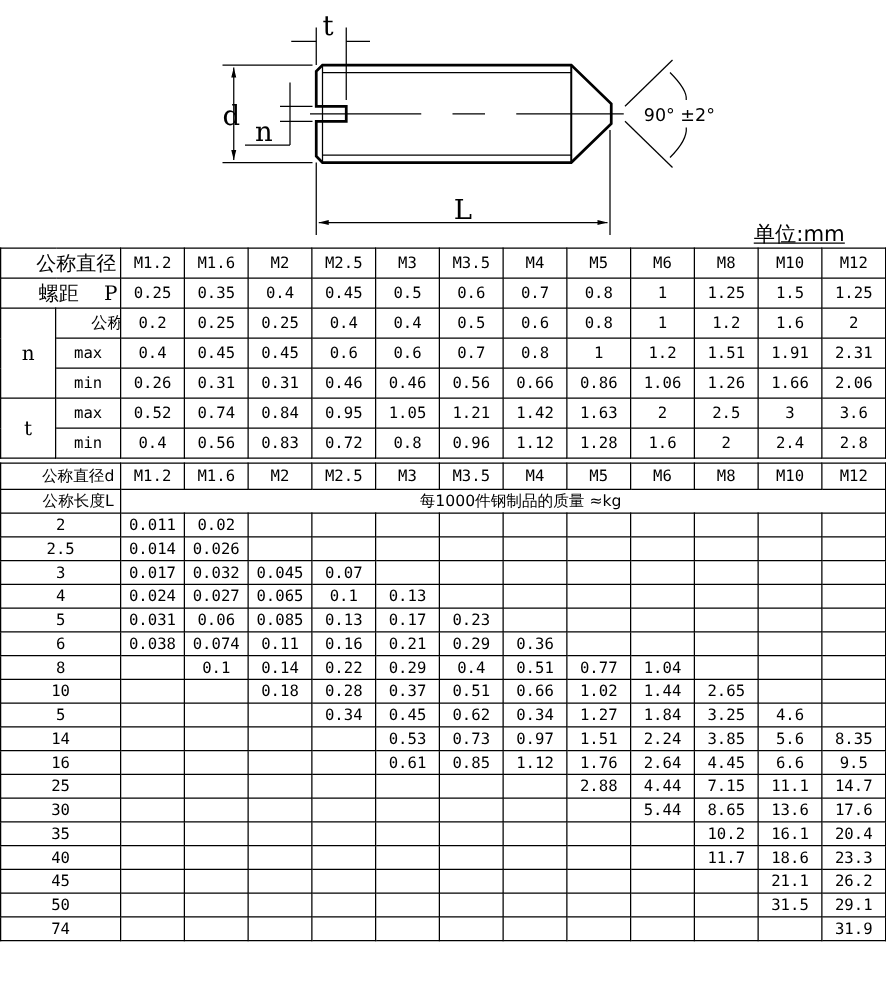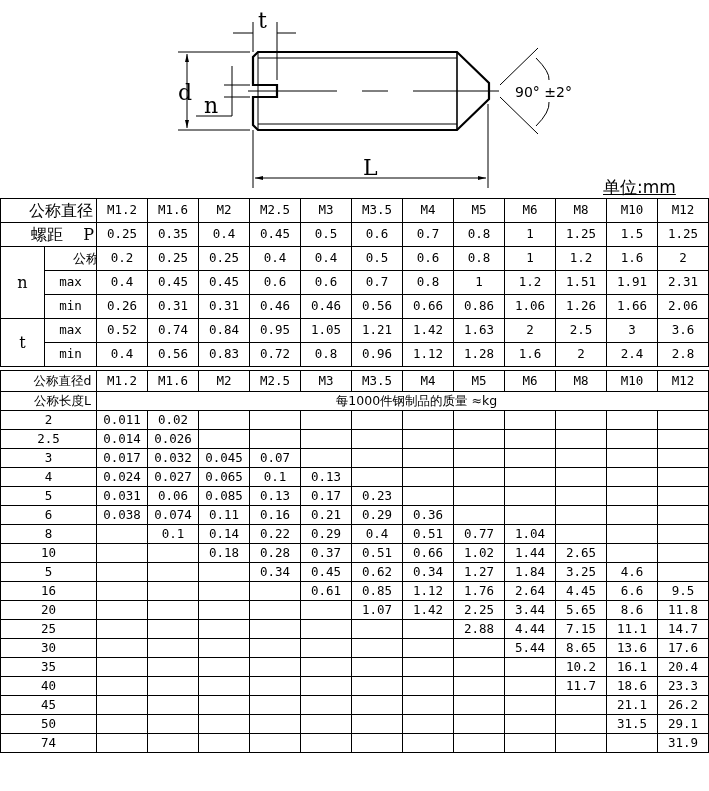--- a/index.html
+++ b/index.html
@@ -345,50 +345,50 @@
         <td>0.45</td>
         <td>0.62</td>
         <td>0.34</td>
         <td>1.27</td>
         <td>1.84</td>
         <td>3.25</td>
         <td>4.6</td>
         <td></td>
       </tr>
       <tr>
+        <td>14</td>
+        <td></td>
+        <td></td>
+        <td></td>
+        <td></td>
+        <td>0.53</td>
+        <td>0.73</td>
+        <td>0.97</td>
+        <td>1.51</td>
+        <td>2.24</td>
+        <td>3.85</td>
+        <td>5.6</td>
+        <td>8.35</td>
+      </tr>
+      <tr>
         <td>16</td>
         <td></td>
         <td></td>
         <td></td>
         <td></td>
         <td>0.61</td>
         <td>0.85</td>
         <td>1.12</td>
         <td>1.76</td>
         <td>2.64</td>
         <td>4.45</td>
         <td>6.6</td>
         <td>9.5</td>
       </tr>
       <tr>
-        <td>20</td>
-        <td></td>
-        <td></td>
-        <td></td>
-        <td></td>
-        <td></td>
-        <td>1.07</td>
-        <td>1.42</td>
-        <td>2.25</td>
-        <td>3.44</td>
-        <td>5.65</td>
-        <td>8.6</td>
-        <td>11.8</td>
-      </tr>
-      <tr>
         <td>25</td>
         <td></td>
         <td></td>
         <td></td>
         <td></td>
         <td></td>
         <td></td>
         <td></td>
         <td>2.88</td>
         <td>4.44</td>

